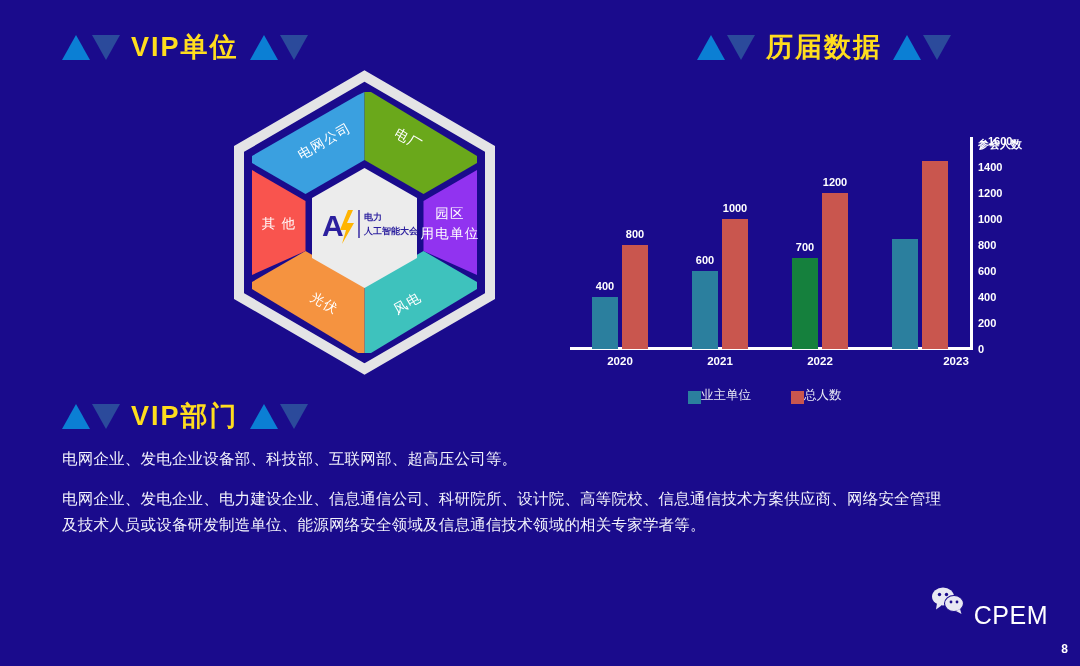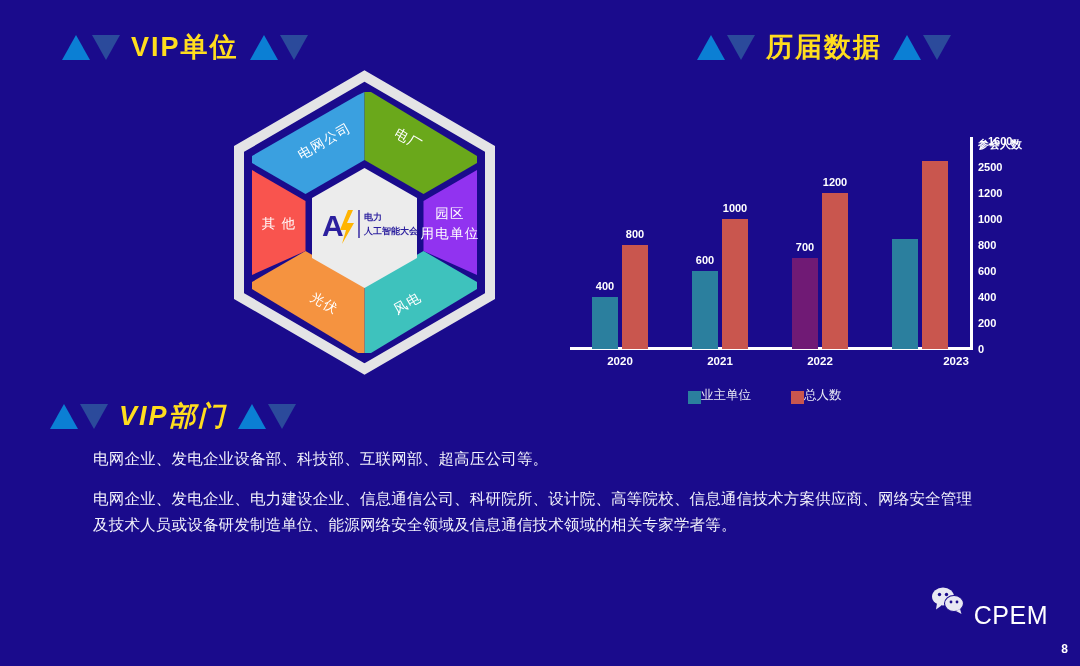--- a/index.html
+++ b/index.html
@@ -26,21 +26,21 @@
     border-left:14px solid transparent;
     border-right:14px solid transparent;
     border-top:25px solid #2b4a9b;
   }
   .title-text {
     font-size:27px; font-weight:bold; color:#ffdd1e;
     letter-spacing:2px; white-space:nowrap;
   }
   #vip-unit-title { left:62px; top:29px; }
   #history-title  { left:697px; top:29px; }
-  #vip-dept-title { left:50px; top:398px;font-style:italic; }
+  #vip-dept-title { left:62px; top:398px; }
 
   
   #hex-wheel {
     position:absolute; left:212px; top:70px; width:305px; height:305px;
   }
   #hex-wheel svg { width:100%; height:100%; display:block; }
   .seg-label {
     font-family:"Liberation Sans","DejaVu Sans",sans-serif;
     fill:#ffffff; font-size:13.5px;
     text-anchor:middle; dominant-baseline:middle;
@@ -79,21 +79,21 @@
   }
   .legend {
     position:absolute; left:128px; top:258px;
     display:flex; align-items:center; gap:40px;
   }
   .legend-item { display:flex; align-items:flex-end; }
   .legend-swatch { width:13px; height:13px; }
   .legend-label { font-size:12.5px; color:#e8e8f5; white-space:nowrap; }
 
   
-  #vip-dept-body { position:absolute; left:62px; top:446px; width:890px;margin-left:31px; }
+  #vip-dept-body { position:absolute; left:62px; top:446px; width:890px; }
   .para {
     font-size:15.5px; line-height:26px; color:#f2f2fb;
     margin-bottom:14px; letter-spacing:0.2px;
   }
 
   
   #footer-brand {
     position:absolute; right:32px; bottom:36px;
     display:flex; align-items:center; gap:9px;
   }
@@ -192,35 +192,35 @@
       </div>
       <div class="bar-group" style="left: 122px;">
         <div class="bar" style="height: 78px; background: rgb(43, 127, 158);">
           <span class="bar-val">600</span>
         </div>
         <div class="bar" style="height: 130px; background: rgb(201, 86, 78);">
           <span class="bar-val">1000</span>
         </div>
       </div>
       <div class="bar-group" style="left: 222px;">
-        <div class="bar" style="height: 91px; background: #701a75;">
+        <div class="bar" style="height: 91px; background: #15803d;">
           <span class="bar-val">700</span>
         </div>
         <div class="bar" style="height: 156px; background: rgb(201, 86, 78);">
           <span class="bar-val">1200</span>
         </div>
       </div>
       <div class="bar-group" style="left: 322px;">
         <div class="bar" style="height: 110.5px; background: rgb(43, 127, 158);"></div>
         <div class="bar" style="height: 188.5px; background: rgb(201, 86, 78);"></div>
       </div>
     </div>
   <div id="ytick-holder">
       <div class="ytick" style="top: 12px; margin-left: 10px;">1600</div>
-      <div class="ytick" style="top: 38px;">2500</div>
+      <div class="ytick" style="top: 38px;">1400</div>
       <div class="ytick" style="top: 64px;">1200</div>
       <div class="ytick" style="top: 90px;">1000</div>
       <div class="ytick" style="top: 116px;">800</div>
       <div class="ytick" style="top: 142px;">600</div>
       <div class="ytick" style="top: 168px;">400</div>
       <div class="ytick" style="top: 194px;">200</div>
       <div class="ytick" style="top: 220px;">0</div>
     </div>
   <div id="xtick-holder">
       <div class="xtick" style="left: 60px;">2020</div>

